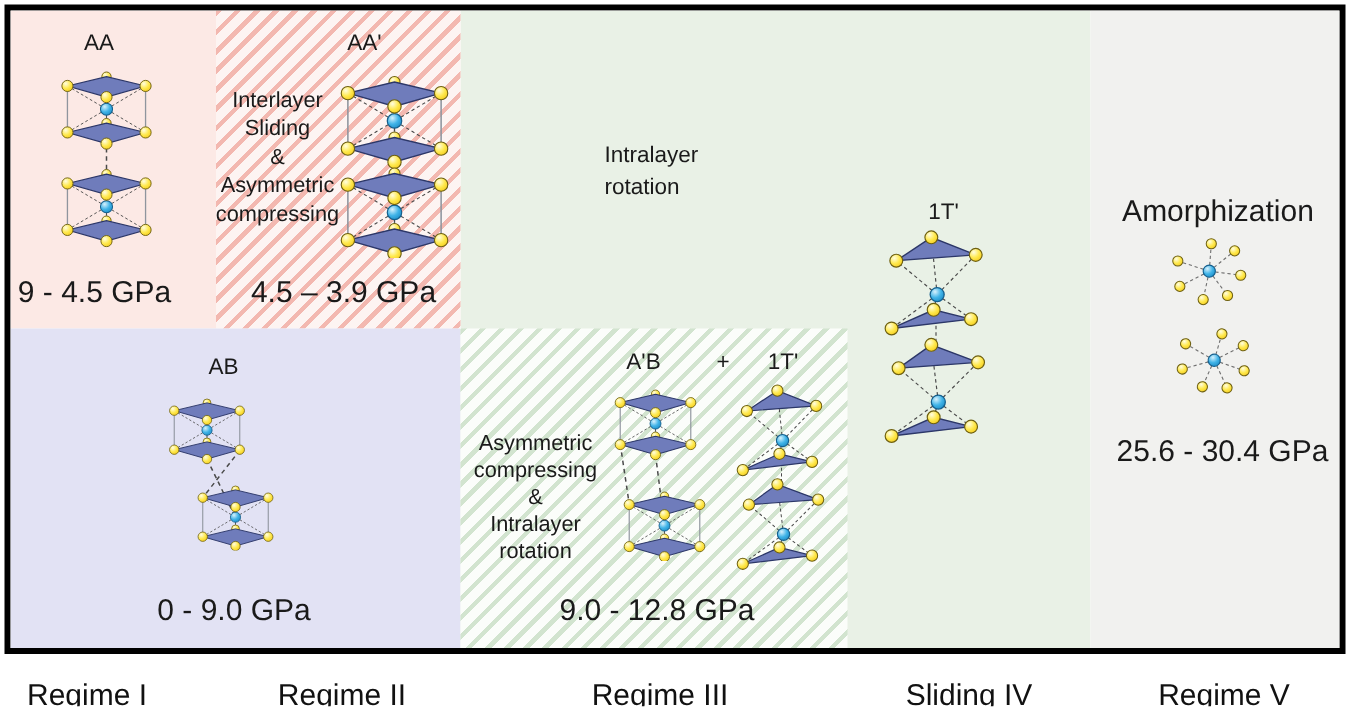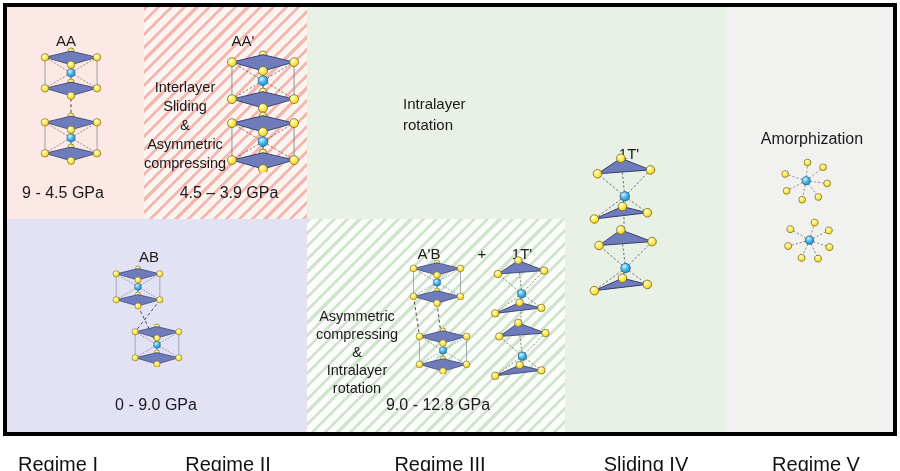--- a/index.html
+++ b/index.html
@@ -10,24 +10,24 @@
   .canvas{position:absolute;left:0;top:0;right:0;bottom:0;overflow:hidden;}
   .region{position:absolute;}
   .r-aa{left:0;top:0;width:137px;height:212px;background:#fce9e5;}
   .r-aap{left:137px;top:0;width:163px;height:212px;
          background:repeating-linear-gradient(135deg,#f3b8b0 0 3px,#fdf4f2 3px 9px);}
   .r-ab{left:0;top:212px;width:300px;height:213px;background:#e2e2f4;}
   .r-green{left:300px;top:0;width:420px;height:425px;background:#e9f1e6;}
   .r-apb{left:300px;top:212px;width:258px;height:213px;
          background:repeating-linear-gradient(135deg,#d2e4cf 0 3px,#fbfdfa 3px 9px);}
   .r-amorph{left:720px;top:0;width:166px;height:425px;background:#f1f1ef;}
-  .s-label{position:absolute;transform:translateX(-50%);font-size:15px;white-space:nowrap;margin-top:12px;}
-  .p-label{position:absolute;transform:translateX(-50%);font-size:16px;white-space:nowrap;}
+  .s-label{position:absolute;transform:translateX(-50%);font-size:15px;white-space:nowrap;}
+  .p-label{position:absolute;transform:translateX(-50%);font-size:20px;white-space:nowrap;}
   .proc{position:absolute;transform:translateX(-50%);text-align:center;
-        font-size:14.5px;line-height:19px;white-space:nowrap;margin-top:20px;}
+        font-size:14.5px;line-height:19px;white-space:nowrap;}
   .proc.tight{line-height:18px;}
   .rot{position:absolute;font-size:15px;line-height:21px;text-align:left;white-space:nowrap;}
   .struct{position:absolute;}
   .axis-label{position:absolute;top:453px;transform:translateX(-50%);
               font-size:20px;white-space:nowrap;color:#111;}
 </style>
 </head>
 <body>
 
 <svg width="0" height="0" style="position:absolute">
@@ -195,20 +195,21 @@
       <div class="s-label" style="left:622px;top:126px">1T'</div>
       <svg class="struct" style="left:578px;top:145px" width="78" height="148" viewBox="0 0 100 190">
         <use href="#t1p"></use>
       </svg>
 
       <div class="p-label" style="left:805px;top:123px">Amorphization</div>
       <svg class="struct" style="left:771px;top:149px" width="66" height="124" viewBox="0 0 80 150">
         <use href="#star" transform="translate(3,2) scale(0.82)"></use>
         <use href="#star" transform="translate(7,74) scale(0.82) rotate(12 38 34)"></use>
       </svg>
+      <div class="p-label" style="left:808px;top:283px">25.6 - 30.4 GPa</div>
 
     </div>
   </div>
 
   <div>
     <span class="axis-label" style="left:58px">Regime I</span>
     <span class="axis-label" style="left:228px">Regime II</span>
     <span class="axis-label" style="left:440px">Regime III</span>
     <span class="axis-label" style="left:646px">Sliding IV</span>
     <span class="axis-label" style="left:816px">Regime V</span>

